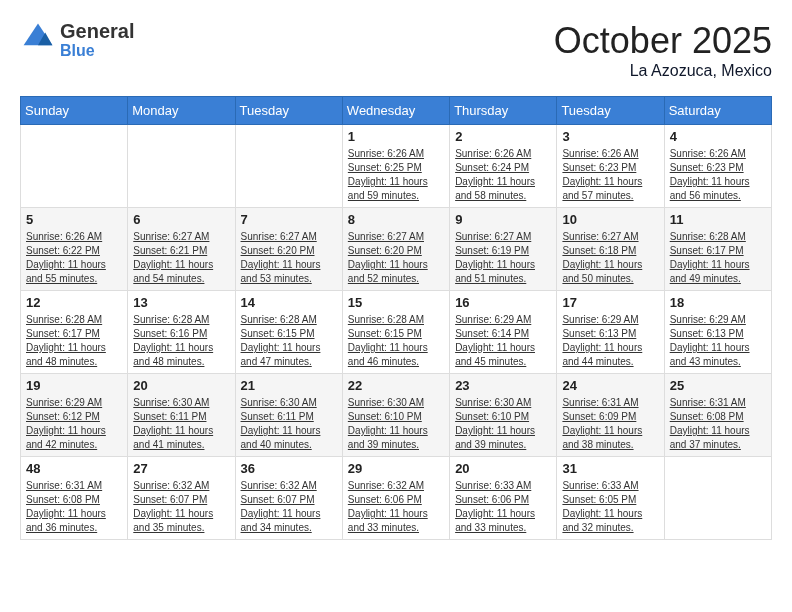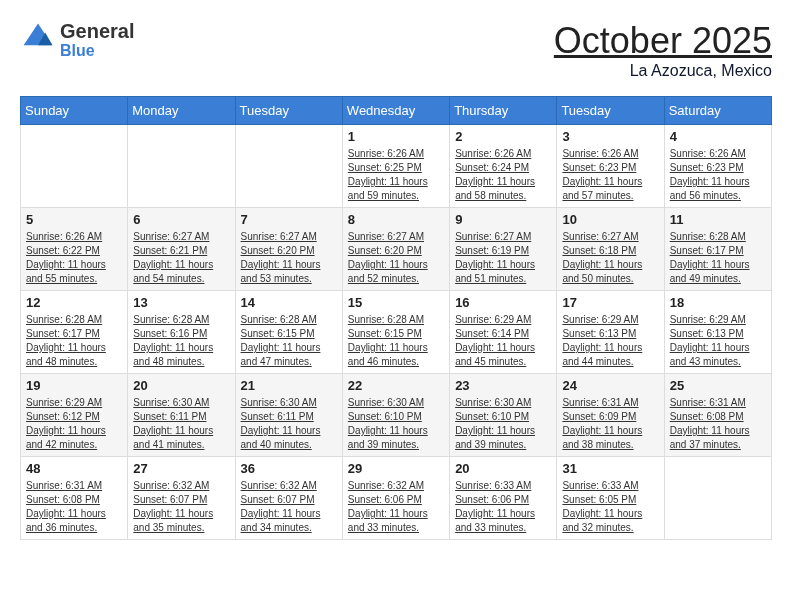--- a/index.html
+++ b/index.html
@@ -39,21 +39,20 @@
       width: 36px;
       height: 36px;
     }
     .title-area {
       text-align: right;
     }
     .month-title {
       font-size: 36px;
       font-weight: normal;
       color: #222;
-      text-decoration: underline;
     }
     .location {
       font-size: 16px;
       color: #0f172a;
     }
     .calendar {
       width: 100%;
       border-collapse: collapse;
       border: 1px solid #ccc;
     }

